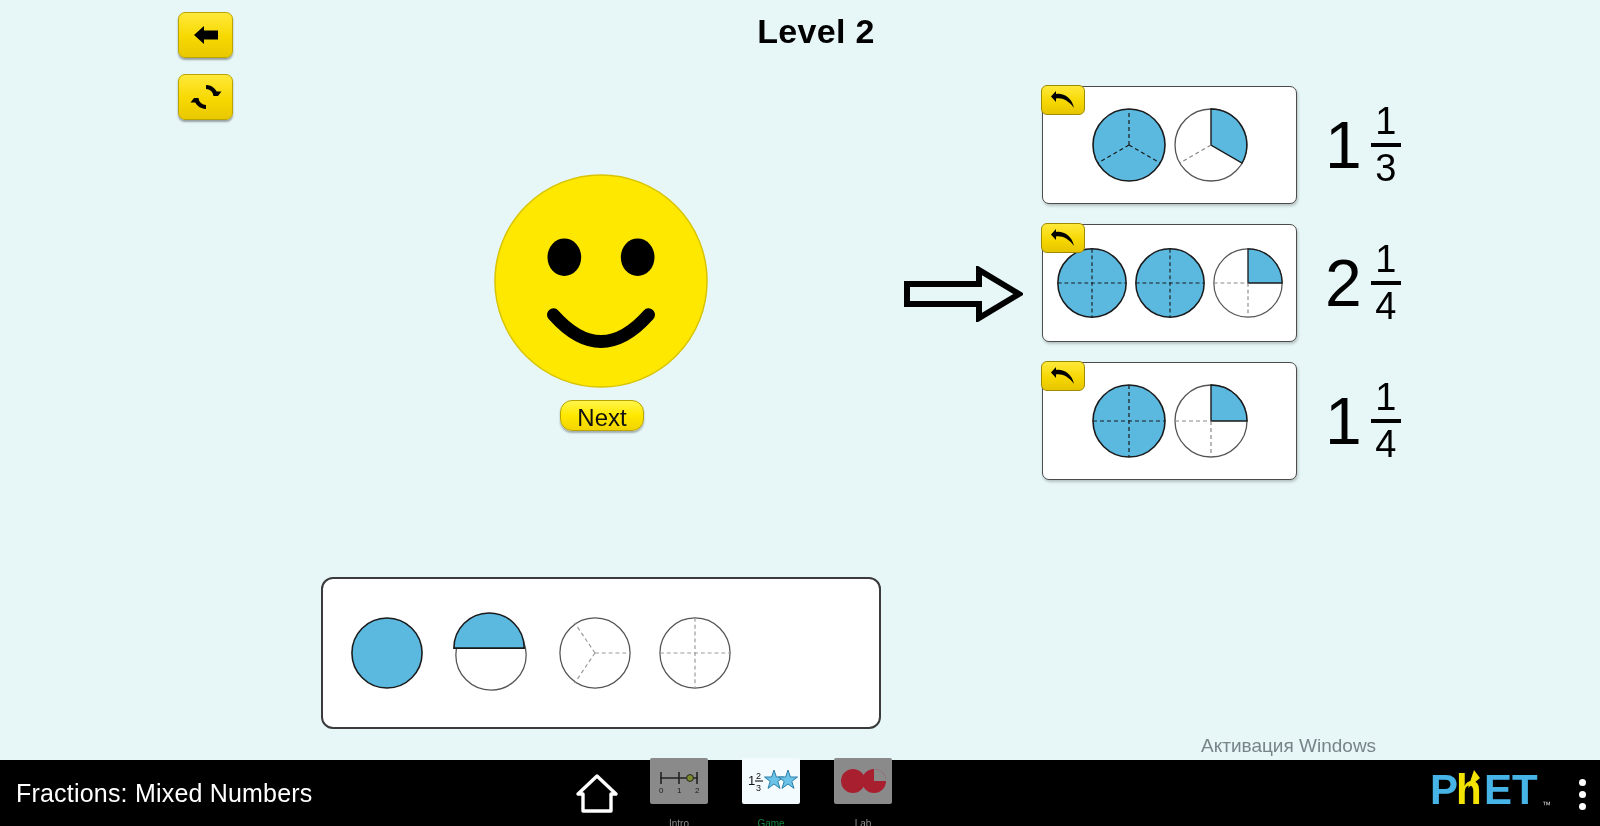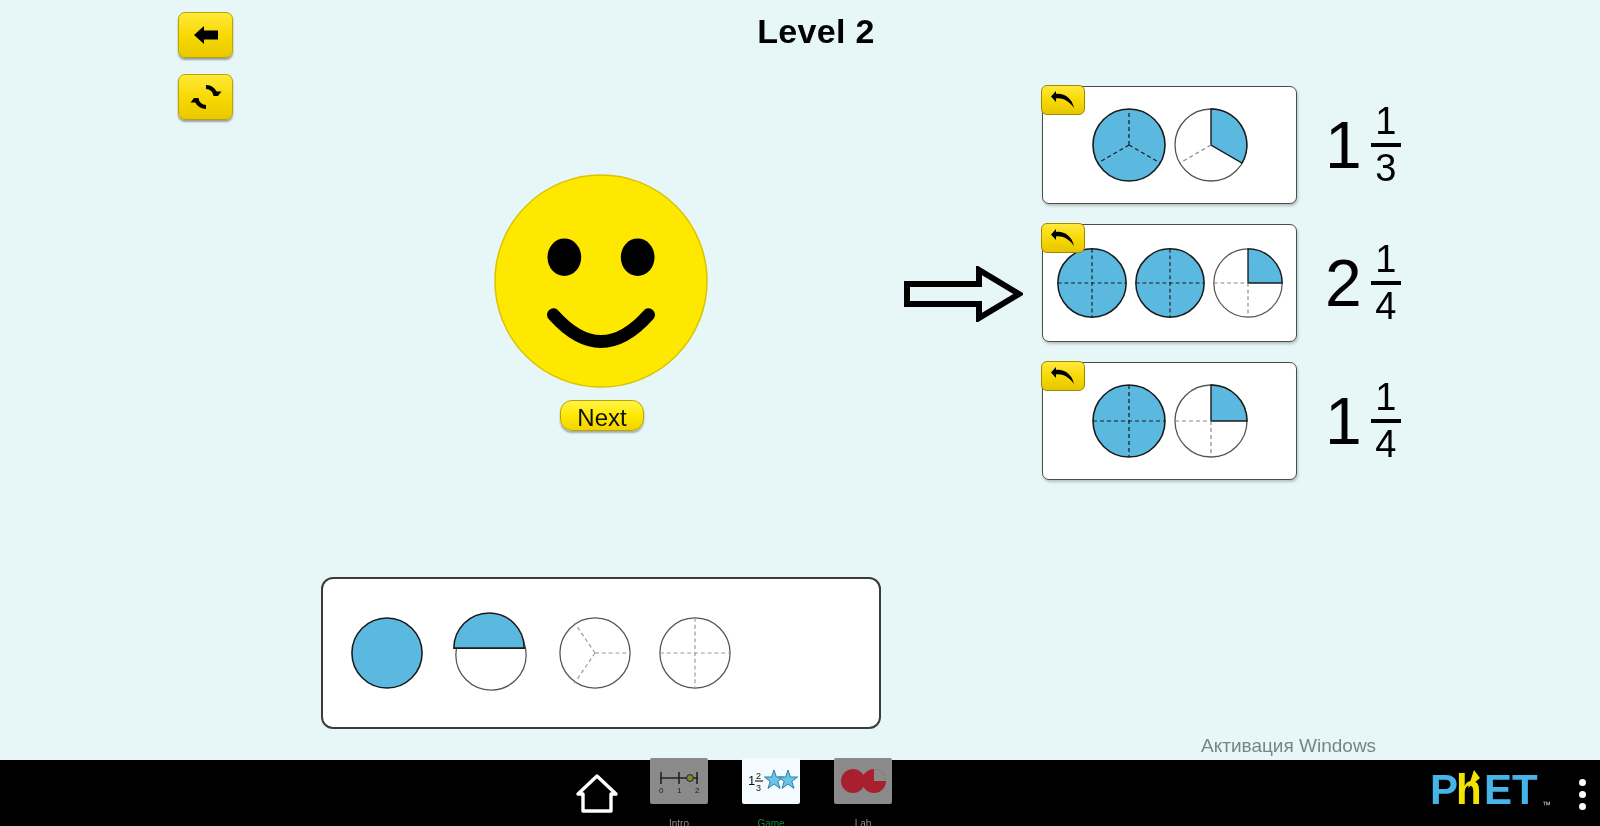--- a/index.html
+++ b/index.html
@@ -306,20 +306,21 @@
     <line x1="3" y1="39" x2="75" y2="39" stroke="#999" stroke-width="1.2" stroke-dasharray="4,3"></line>
   </svg>
 </div>
 
 <div class="watermark">
   <div class="wm-title">Активация Windows</div>
   <div class="wm-sub">Чтобы активировать Windows, перейдите в раздел "Параметры".</div>
 </div>
 
 <div class="navbar">
+  <div class="sim-title">Fractions: Mixed Numbers</div>
 
   <div class="tabs">
     <div class="home-btn">
       <svg width="44" height="42" viewBox="0 0 44 42">
         <path d="M22 4 L41 22 L36 22 L36 39 L8 39 L8 22 L3 22 Z" fill="none" stroke="#fff" stroke-width="3.4" stroke-linejoin="round"></path>
       </svg>
     </div>
 
     <div class="tab">
       <div class="thumb">

